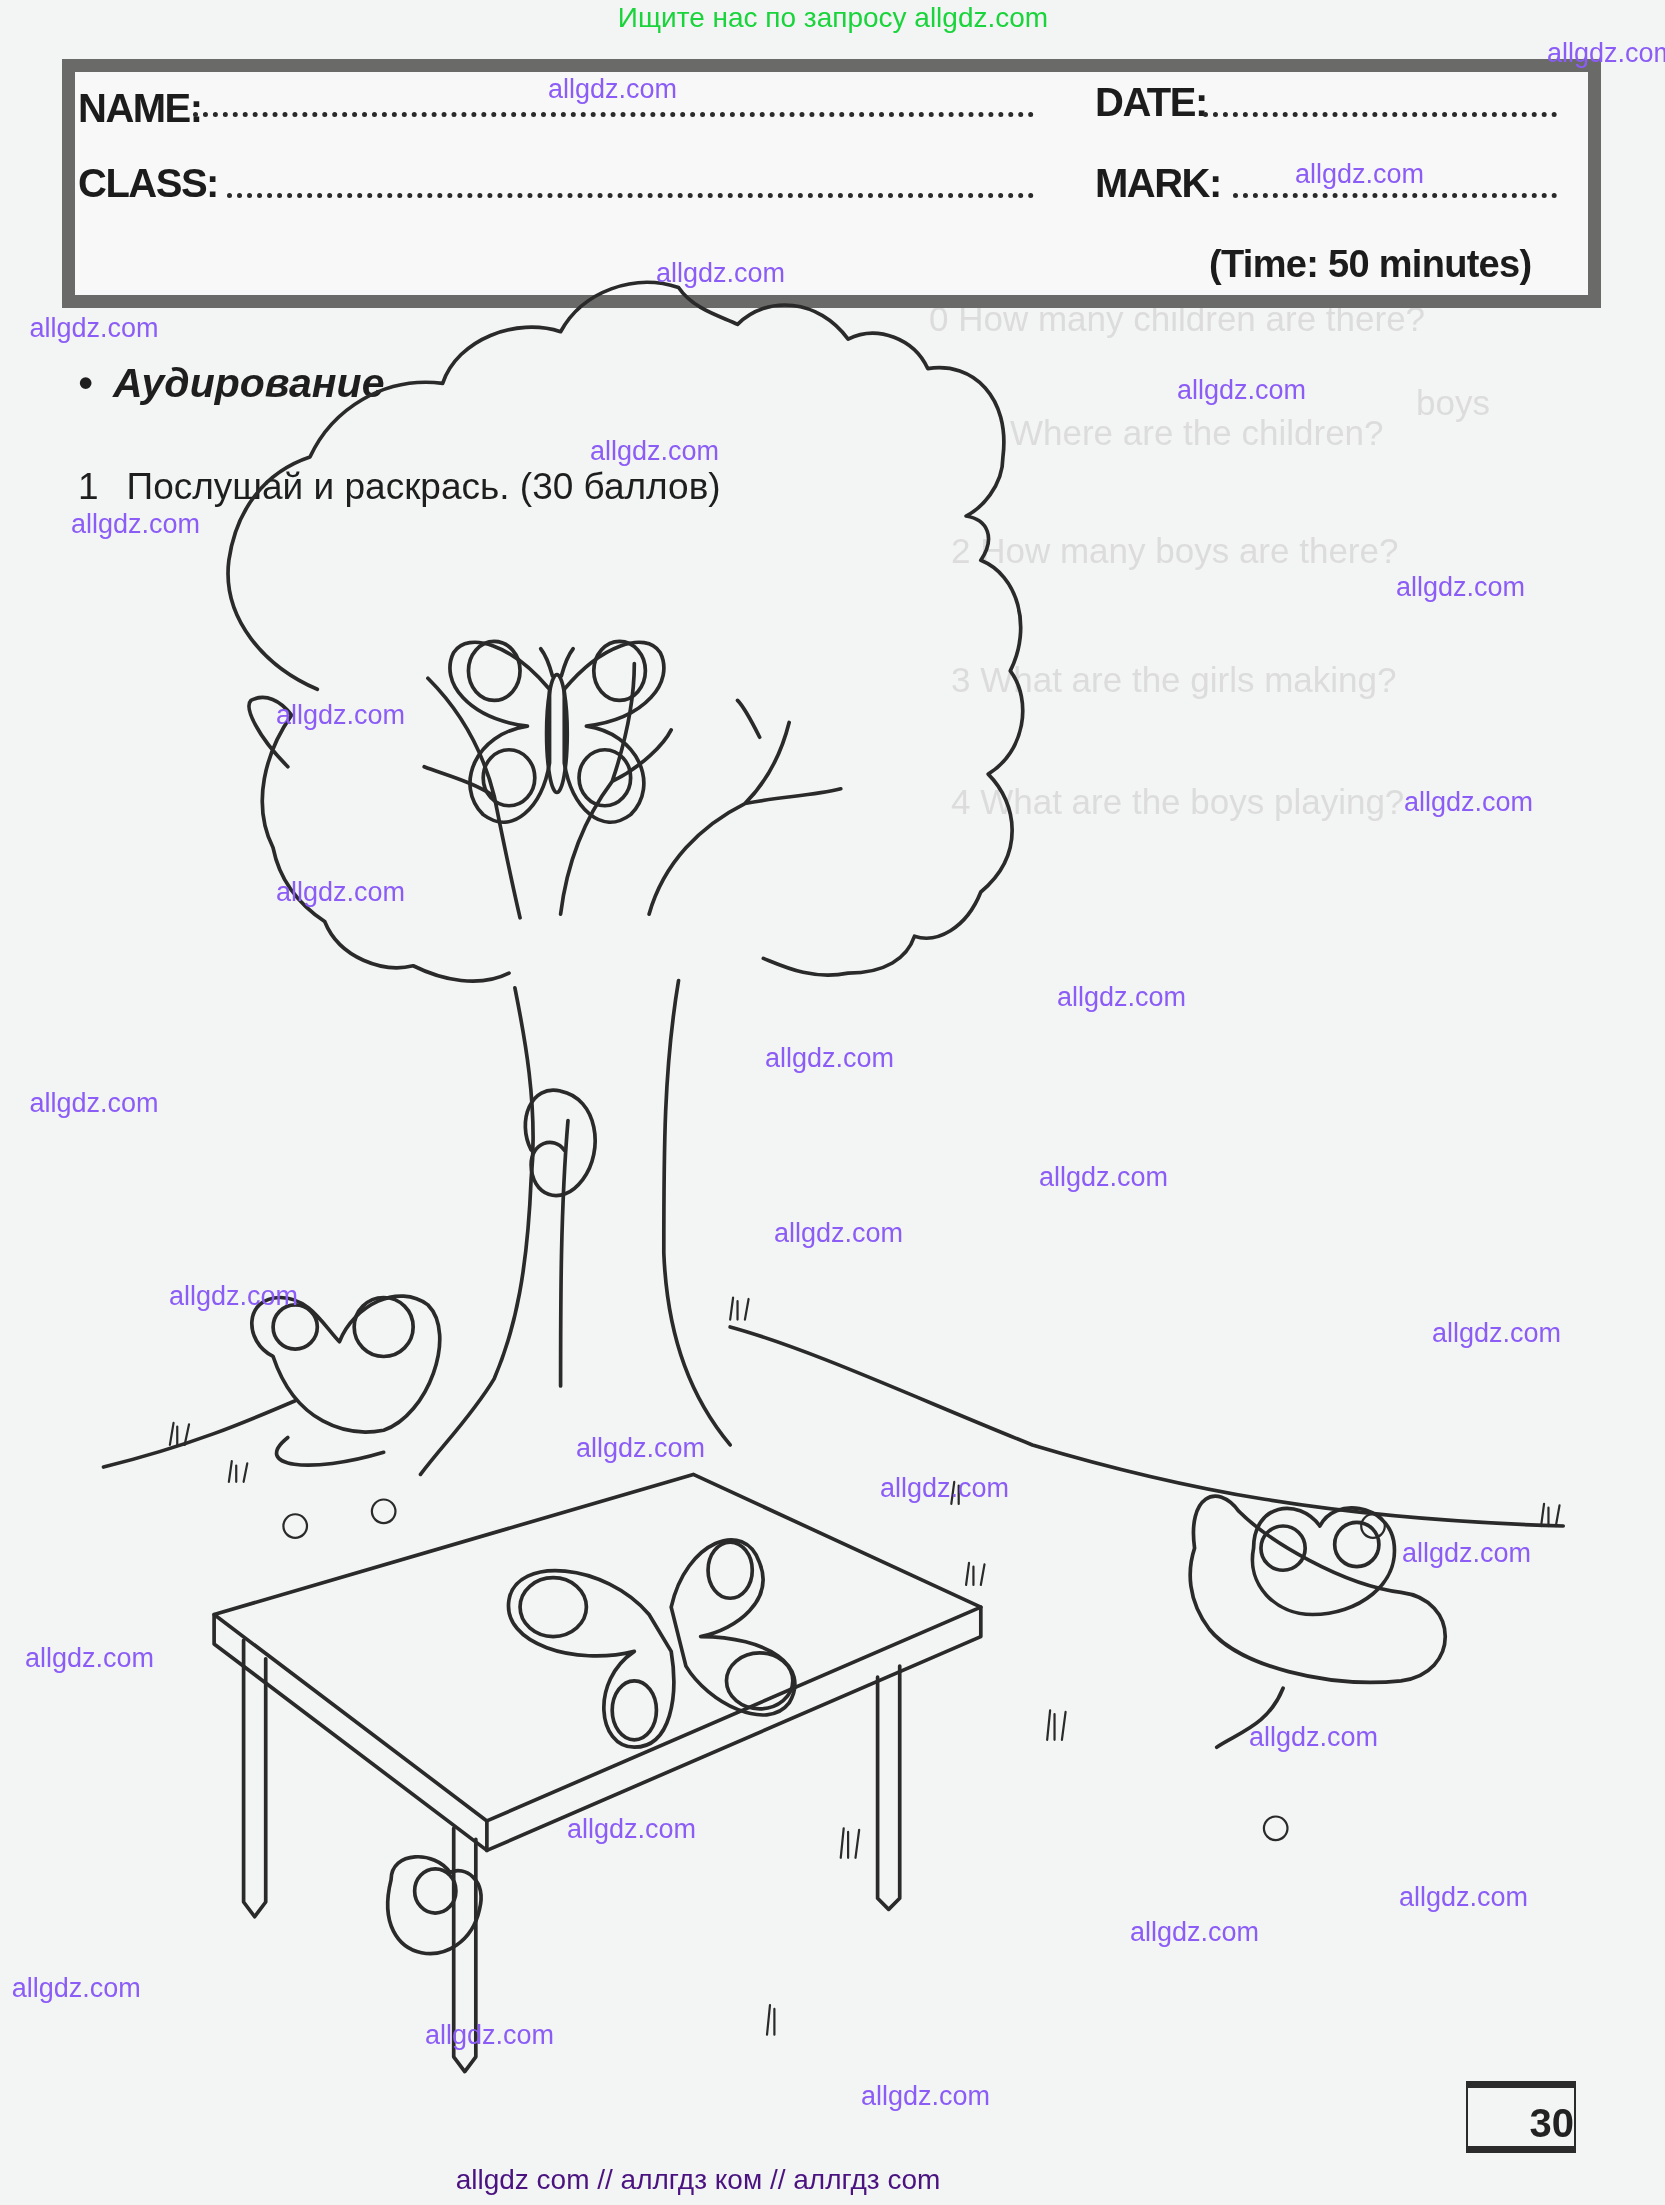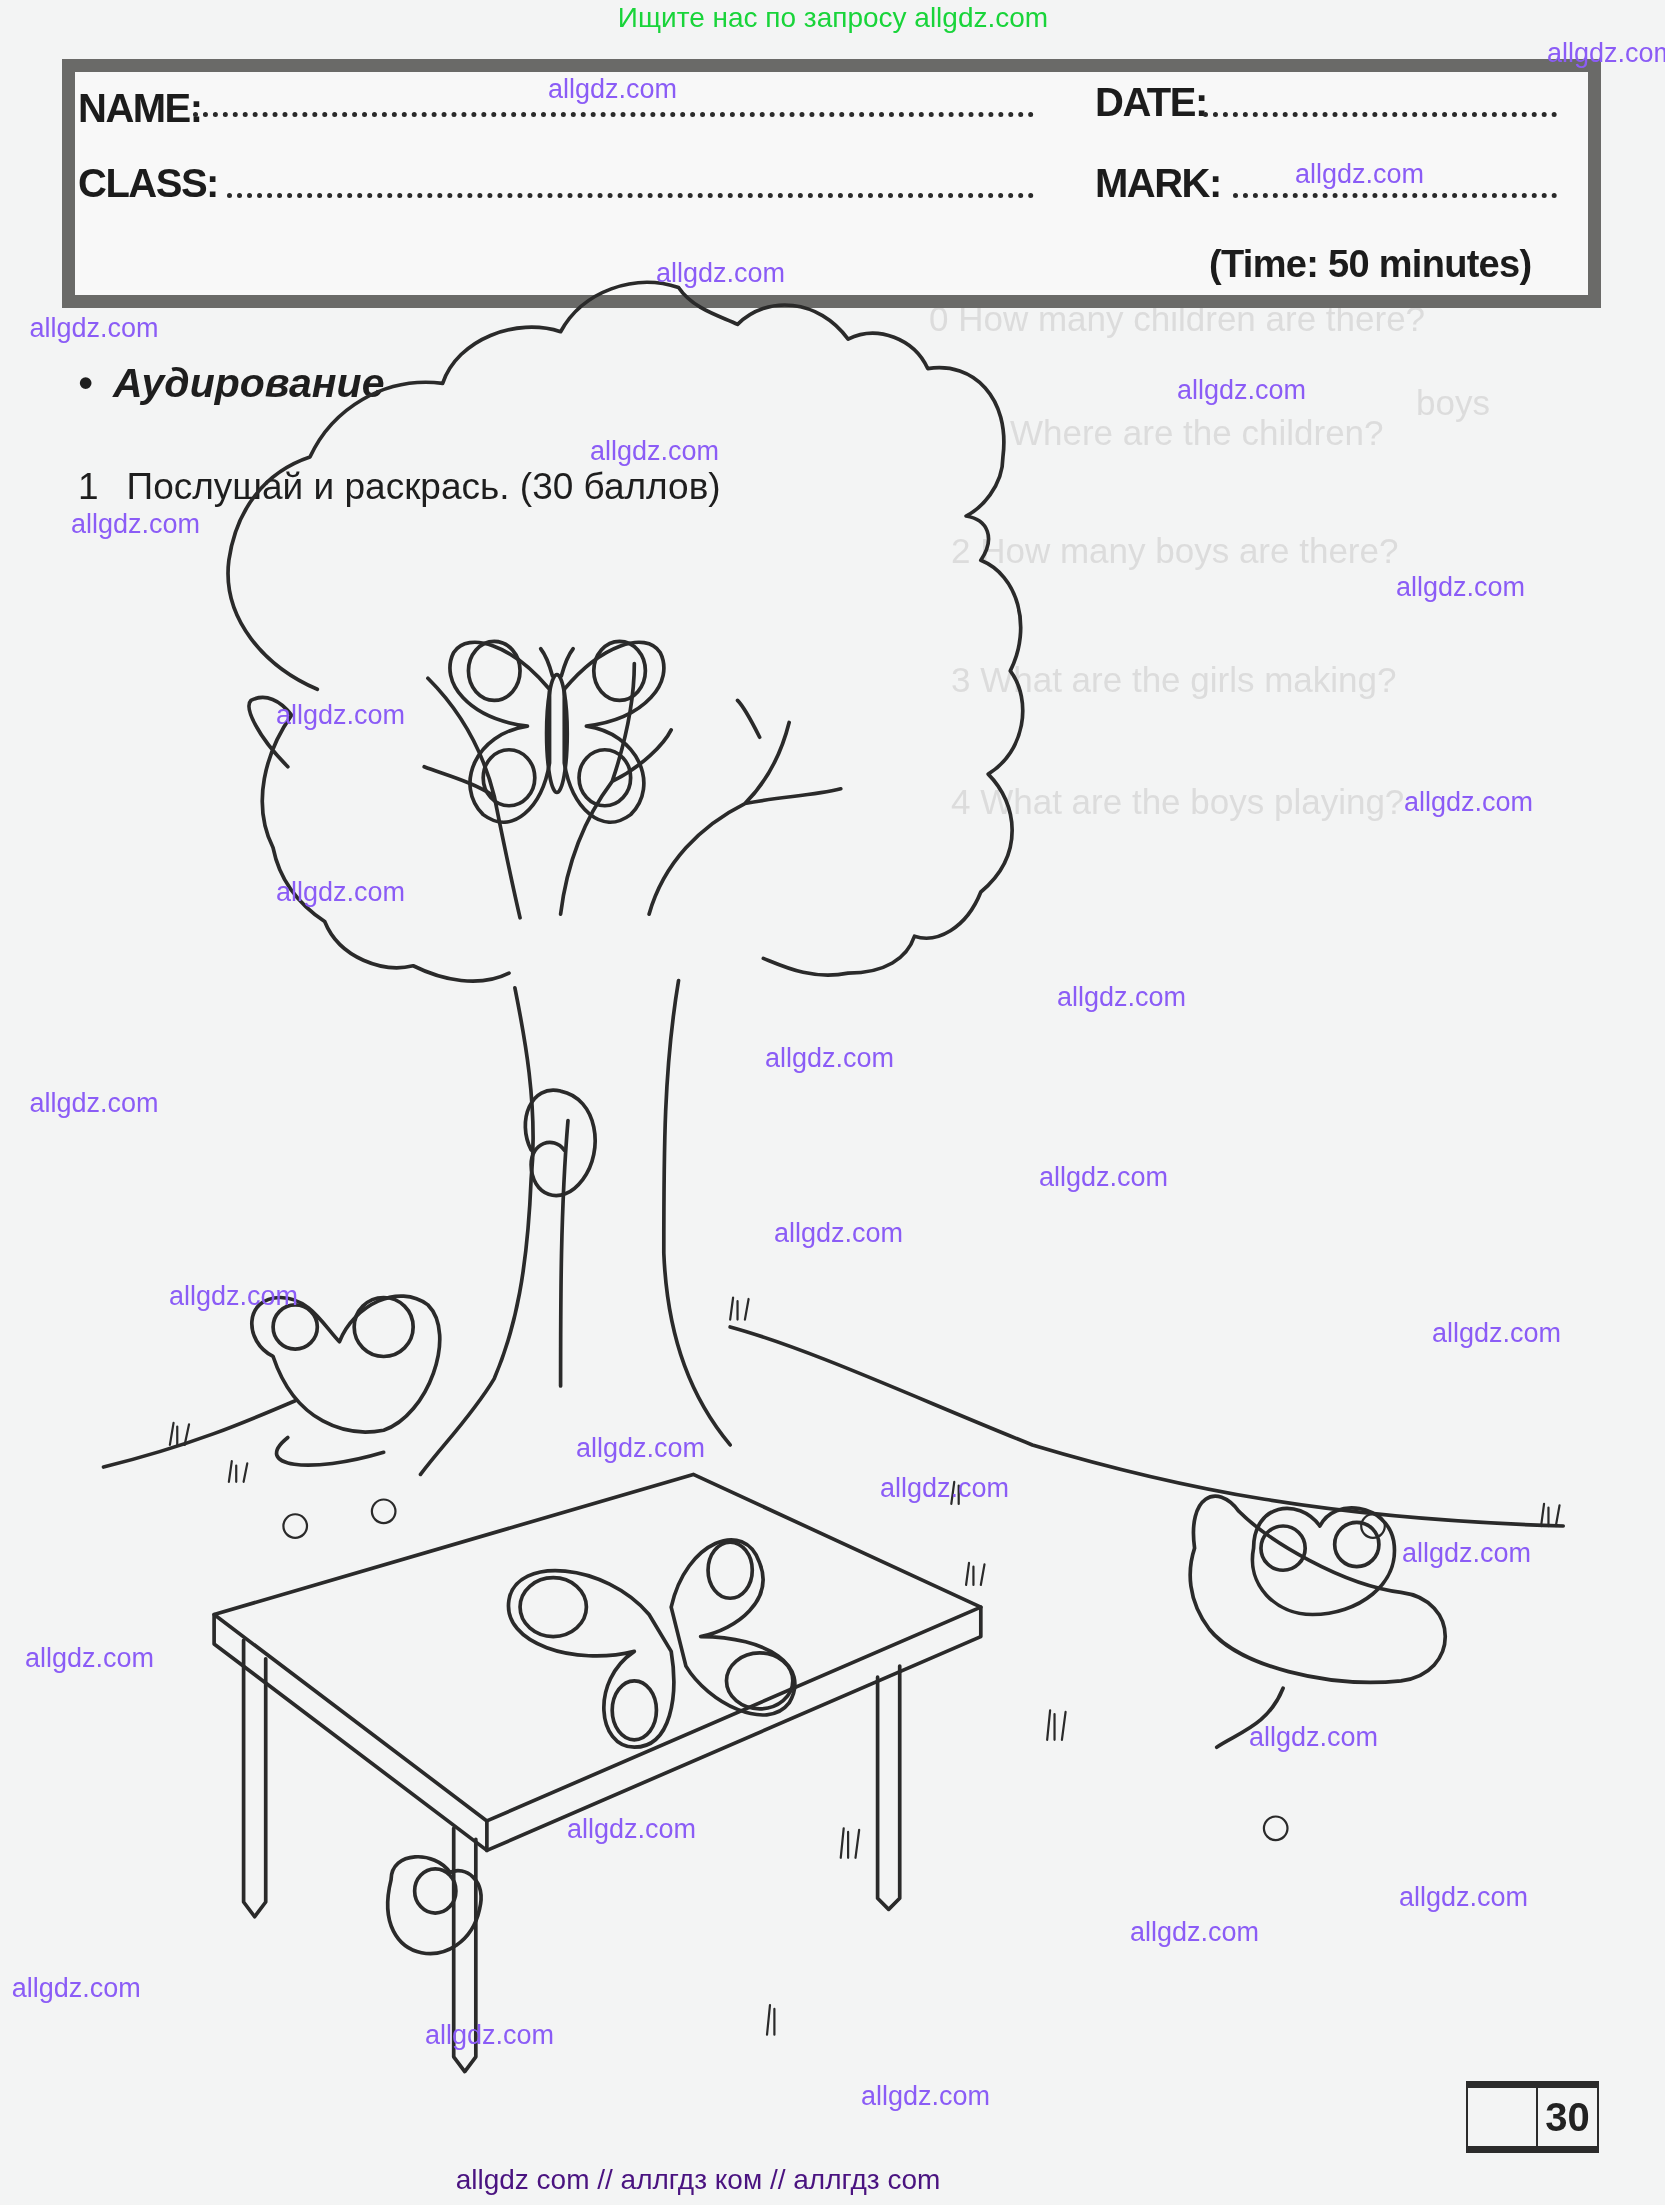--- a/index.html
+++ b/index.html
@@ -27,24 +27,24 @@
     font-size: 40px; color: #1c1c1c; letter-spacing: -1.5px; white-space: nowrap;
   }
   .dots {
     border-bottom: 5.9px dotted #2a2a2a; height: 0;
   }
   .time { font-size: 38px; font-weight: bold; color: #1c1c1c; letter-spacing: -0.7px; }
   .section-title { font-size: 41px; font-weight: bold; color: #1e1e1e; white-space: nowrap; }
   .task-title { font-size: 37px; font-weight: normal; color: #1e1e1e; white-space: nowrap; }
   .ghost { color: #dcdcdc; font-size: 35px; white-space: nowrap; }
   .page-box {
-    left: 1466px; top: 2081px; width: 133px; height: 72px;
+    left: 1466px; top: 2081px; width: 110px; height: 72px;
     border-top: 7.4px solid #2b2b2b; border-bottom: 7.4px solid #2b2b2b;
     border-left: 2.2px solid #2b2b2b; border-right: 2.2px solid #2b2b2b;
-    box-sizing: border-box; display: flex;
+    box-sizing: border-box; display: flex; align-items: flex-end;
   }
   .page-box .cell-empty { width: 68px; border-right: 2.2px solid #2b2b2b; }
   .page-box .cell-num { flex: 1; display: flex; align-items: center; justify-content: center;
     font-size: 40px; font-weight: bold; color: #222; }
   svg.scene { position: absolute; left: 0; top: 0; }
 </style>
 </head>
 <body>
 
 <div class="abs top-banner">Ищите нас по запросу allgdz.com</div>

